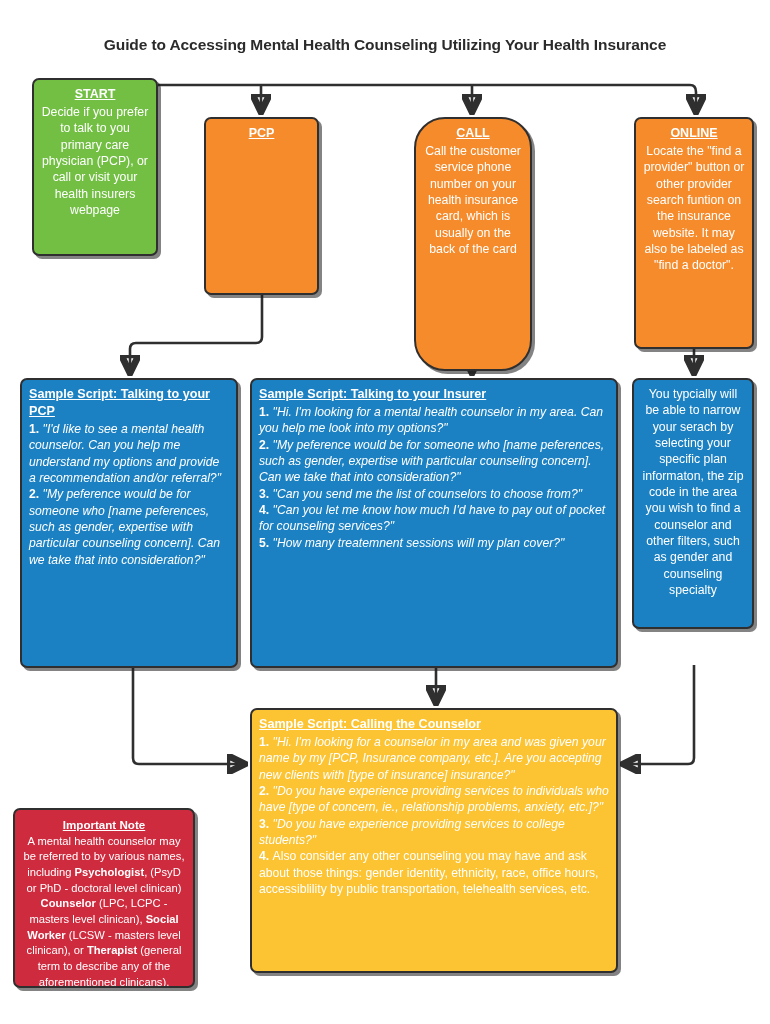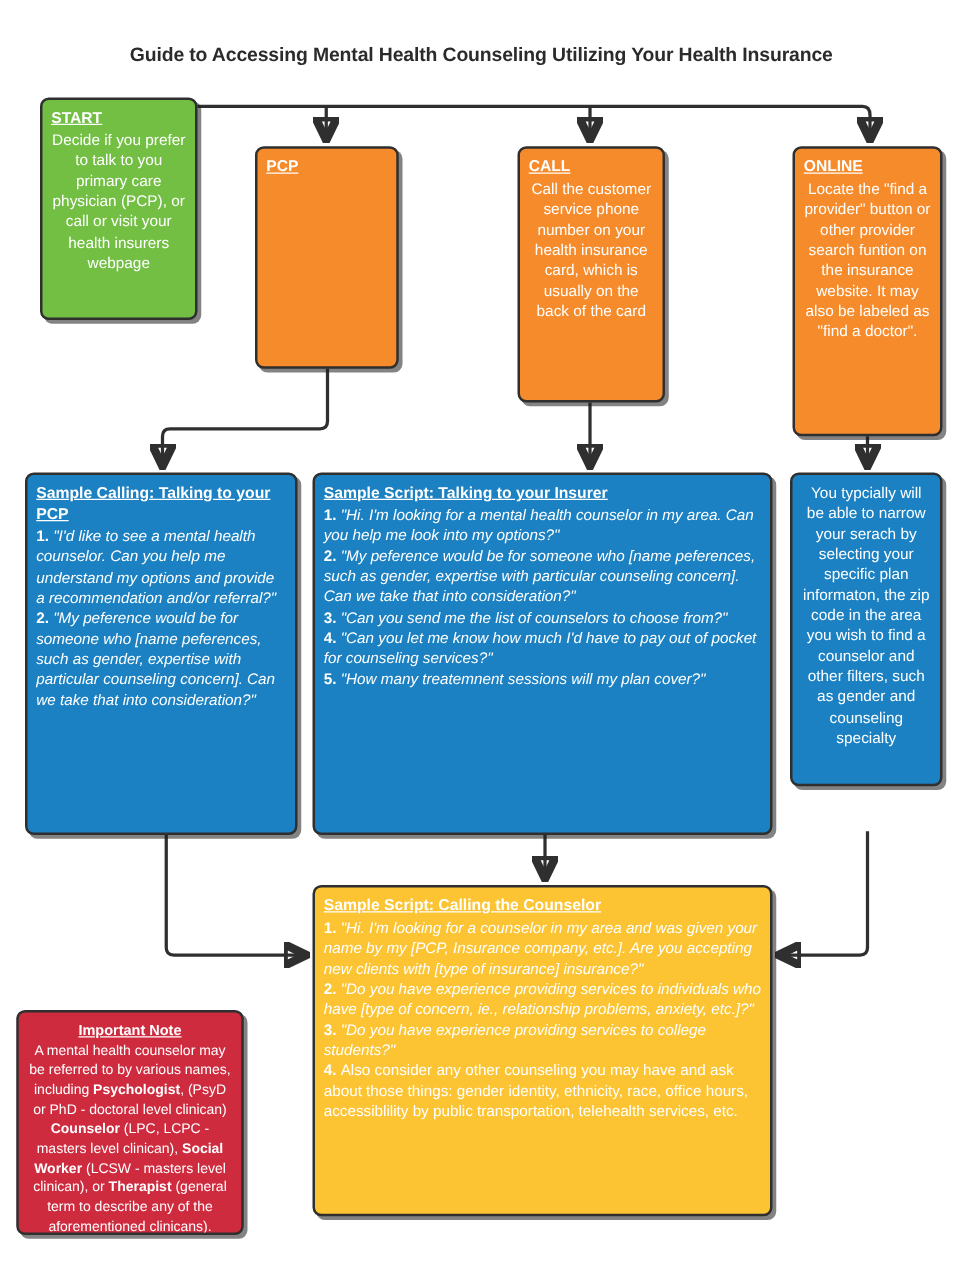--- a/index.html
+++ b/index.html
@@ -29,36 +29,36 @@
   }
   .node .inner { padding: 6px 7px; }
   .node-head {
     font-weight: bold;
     text-decoration: underline;
     display: block;
     font-size: 12.5px;
     line-height: 1.35;
   }
   .centered { text-align: center; font-size: 12.3px; line-height: 1.33; }
-  .centered .node-head { text-align: left; margin-bottom: 1px; }
+  .centered .node-head { text-align: center; margin-bottom: 1px; }
   .lefty { text-align: left; font-size: 12.2px; line-height: 1.34; }
   .lefty .node-head { font-size: 12.6px; margin-bottom: 1px; }
   .lefty .line { display: block; }
   .lefty .line em { font-style: italic; }
   .lefty .line b { font-style: normal; font-weight: bold; }
   .green  { background: #72bf44; }
   .orange { background: #f68b2c; }
   .blue   { background: #1b81c2; }
   .yellow { background: #fcc433; }
   .red    { background: #cf2b3f; }
 
   
   #start    { left: 32px;  top: 78px;  width: 126px; height: 178px; }
   #pcp      { left: 204px; top: 117px; width: 115px; height: 178px; }
-  #call     { left: 414px; top: 117px; width: 118px; height: 205px; }
+  #call     { left: 414px; top: 117px; width: 118px; height: 254px; border-radius: 31px; }
   #online   { left: 634px; top: 117px; width: 120px; height: 232px; }
   #script-pcp     { left: 20px;  top: 378px; width: 218px; height: 290px; }
   #script-insurer { left: 250px; top: 378px; width: 368px; height: 290px; }
   #narrow-blue    { left: 632px; top: 378px; width: 122px; height: 251px; }
   #script-counselor { left: 250px; top: 708px; width: 368px; height: 265px; }
   #note     { left: 13px;  top: 808px; width: 182px; height: 180px; }
   #note .inner { padding: 7px 8px; }
   #note .body { text-align: center; font-size: 11.2px; line-height: 1.4; }
   #note .node-head { text-align: center; font-size: 11.6px; margin-bottom: 1px; }
 
@@ -116,21 +116,21 @@
 
 <div class="node orange" id="online">
   <div class="inner centered">
     <span class="node-head">ONLINE</span>
     <span>Locate the "find a provider" button or other provider search funtion on the insurance website. It may also be labeled as "find a doctor".</span>
   </div>
 </div>
 
 <div class="node blue" id="script-pcp">
   <div class="inner lefty">
-    <span class="node-head">Sample Calling: Talking to your PCP</span>
+    <span class="node-head">Sample Script: Talking to your PCP</span>
     <div>
         <span class="line"><b>1. </b><em>"I'd like to see a mental health counselor. Can you help me understand my options and provide a recommendation and/or referral?"</em></span>
         <span class="line"><b>2. </b><em>"My peference would be for someone who [name peferences, such as gender, expertise with particular counseling concern]. Can we take that into consideration?"</em></span>
       </div>
   </div>
 </div>
 
 <div class="node blue" id="script-insurer">
   <div class="inner lefty">
     <span class="node-head">Sample Script: Talking to your Insurer</span>

